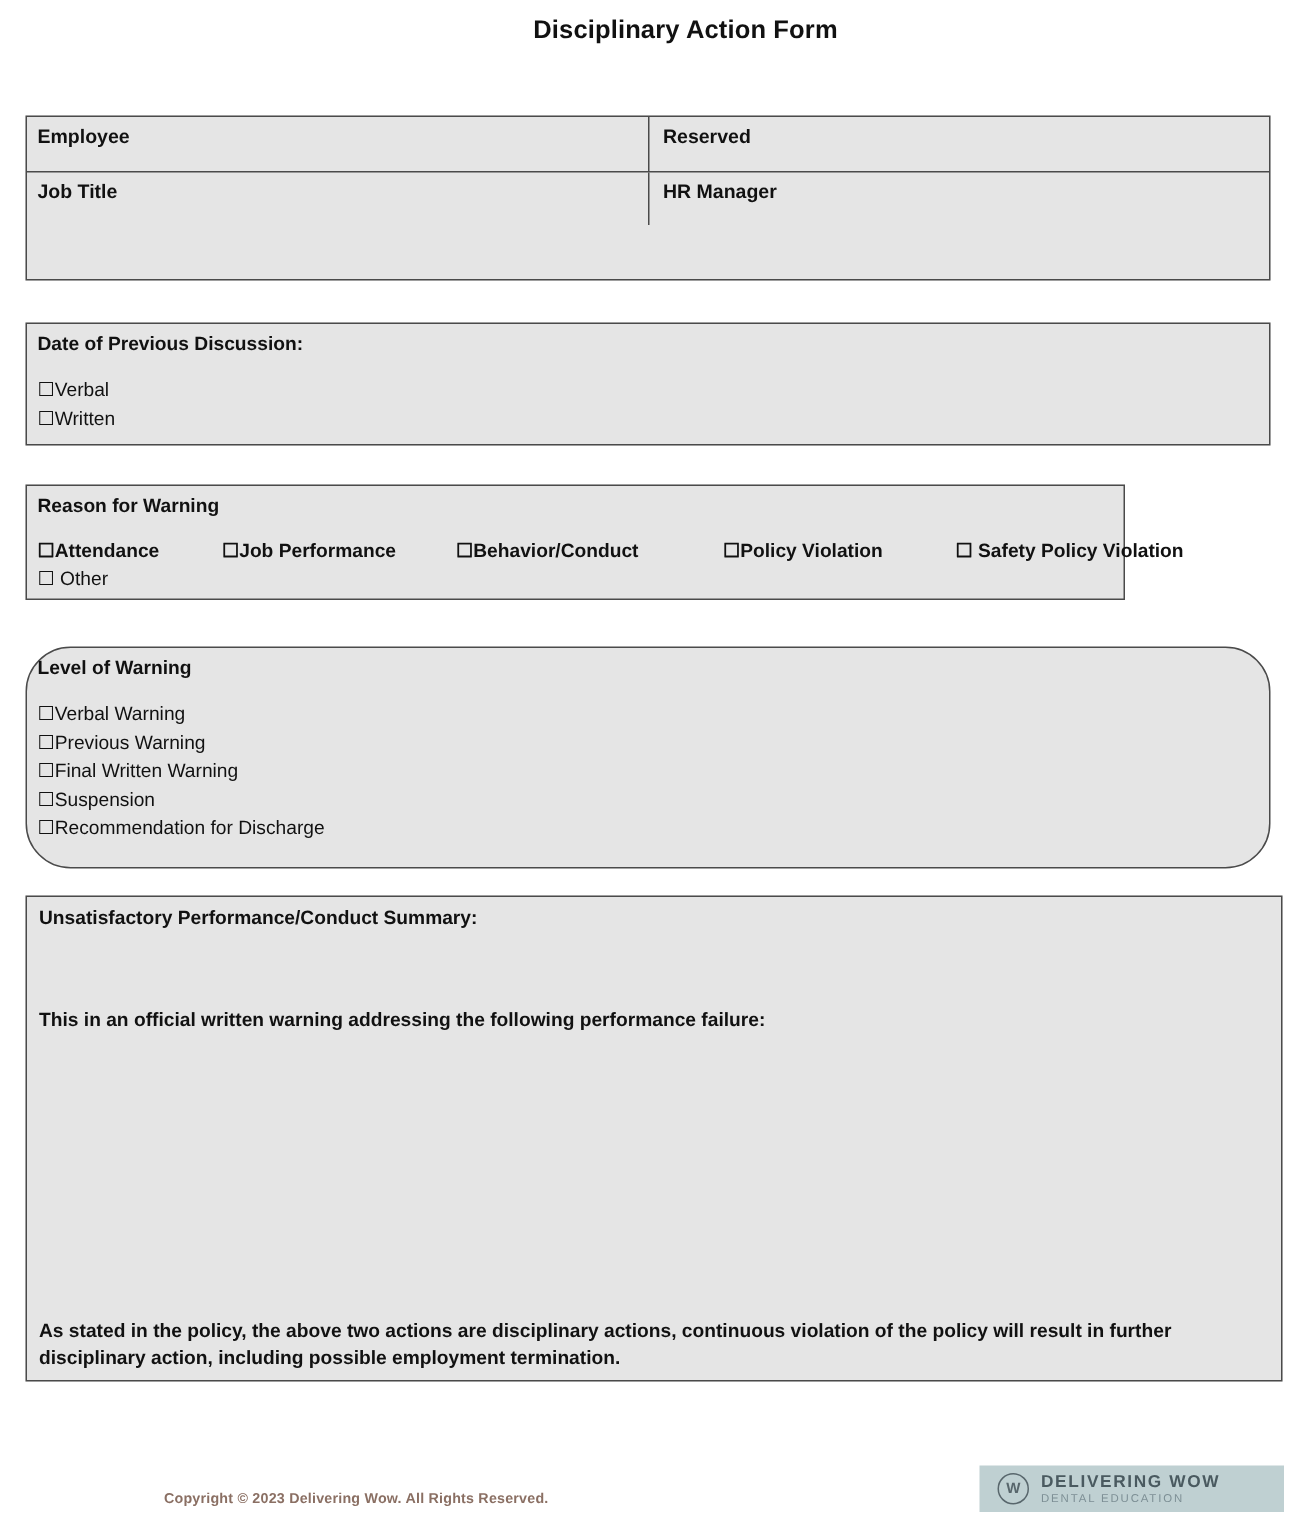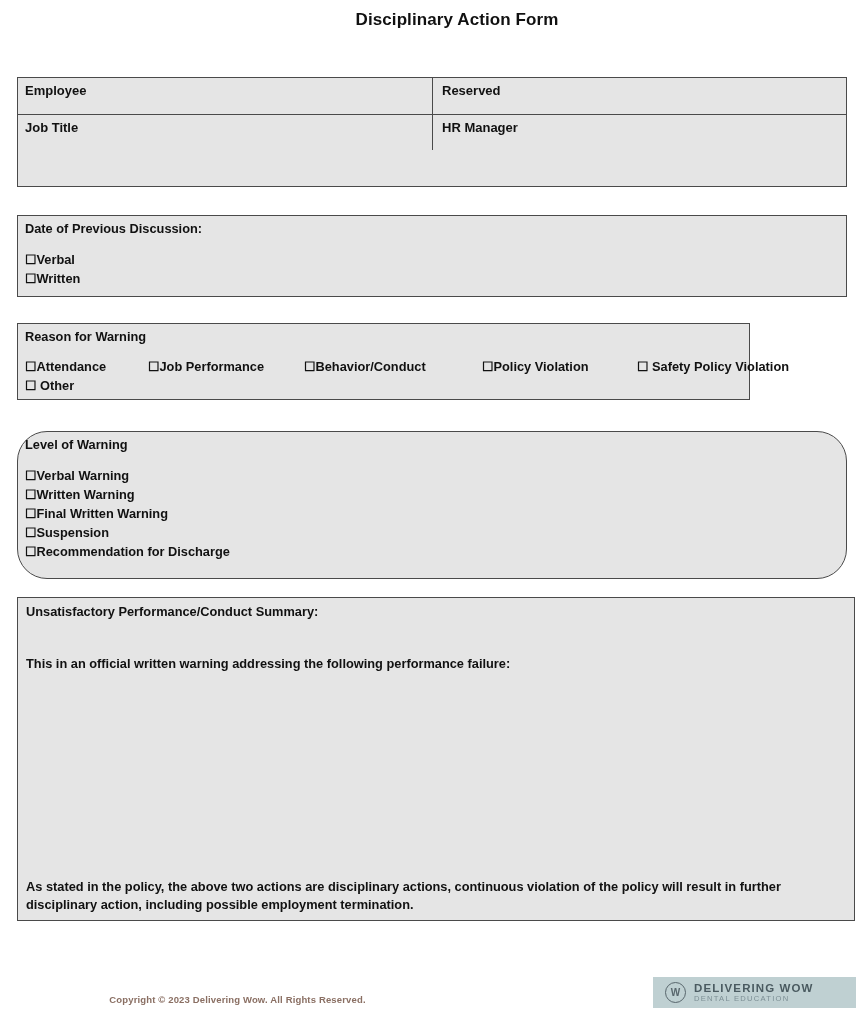--- a/index.html
+++ b/index.html
@@ -80,21 +80,21 @@
 
   
   .sec-label {
     font-size: 12.8px;
     font-weight: bold;
     color: #111;
     line-height: 1.25;
   }
   .chk-line {
     font-size: 12.8px;
-    font-weight: bold;
+    font-weight: normal;
     color: #111;
     line-height: 1.48;
     white-space: pre;
   }
 
   .sec-prev {
     left: 17px;
     top: 215px;
     width: 830px;
     height: 82px;
@@ -140,21 +140,21 @@
     height: 324px;
     padding: 6px 0 0 8px;
   }
   .sum-head {
     font-size: 12.8px;
     font-weight: bold;
     color: #111;
     line-height: 1.25;
   }
   .sum-intro {
-    margin-top: 36px;
+    margin-top: 52px;
     font-size: 12.8px;
     font-weight: bold;
     color: #111;
     line-height: 1.25;
   }
   .sum-closing {
     position: absolute;
     left: 8px;
     top: 280px;
     width: 820px;
@@ -258,21 +258,21 @@
       <div class="reason-item" style="left:457px;">☐Policy Violation</div>
       <div class="reason-item" style="left:612px;">☐ Safety Policy Violation</div>
     </div>
     <div class="chk-line">☐ Other</div>
   </div>
 
   <div class="box sec-level">
     <div class="sec-label">Level of Warning</div>
     <div class="gap-sm"></div>
     <div class="chk-line">☐Verbal Warning</div>
-    <div class="chk-line">☐Written Warning</div>
+    <div class="chk-line">☐Previous Warning</div>
     <div class="chk-line">☐Final Written Warning</div>
     <div class="chk-line">☐Suspension</div>
     <div class="chk-line">☐Recommendation for Discharge</div>
   </div>
 
   <div class="box sec-summary">
     <div class="sum-head">Unsatisfactory Performance/Conduct Summary:</div>
     <div class="sum-intro">This in an official written warning addressing the following performance failure:</div>
     <div class="sum-closing">As stated in the policy, the above two actions are disciplinary actions, continuous violation of the policy will result in further disciplinary action, including possible employment termination.</div>
   </div>

